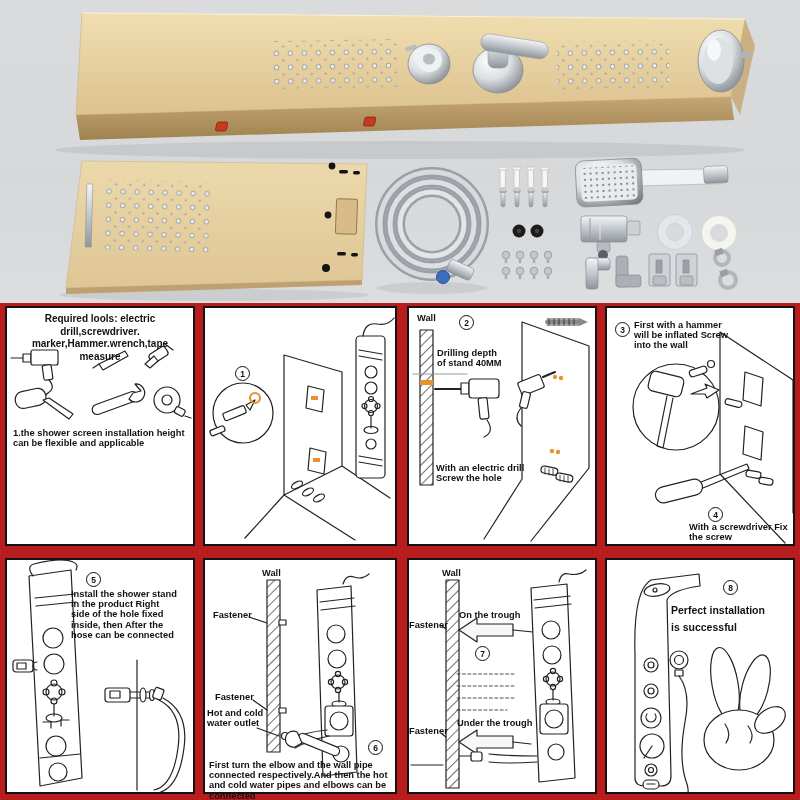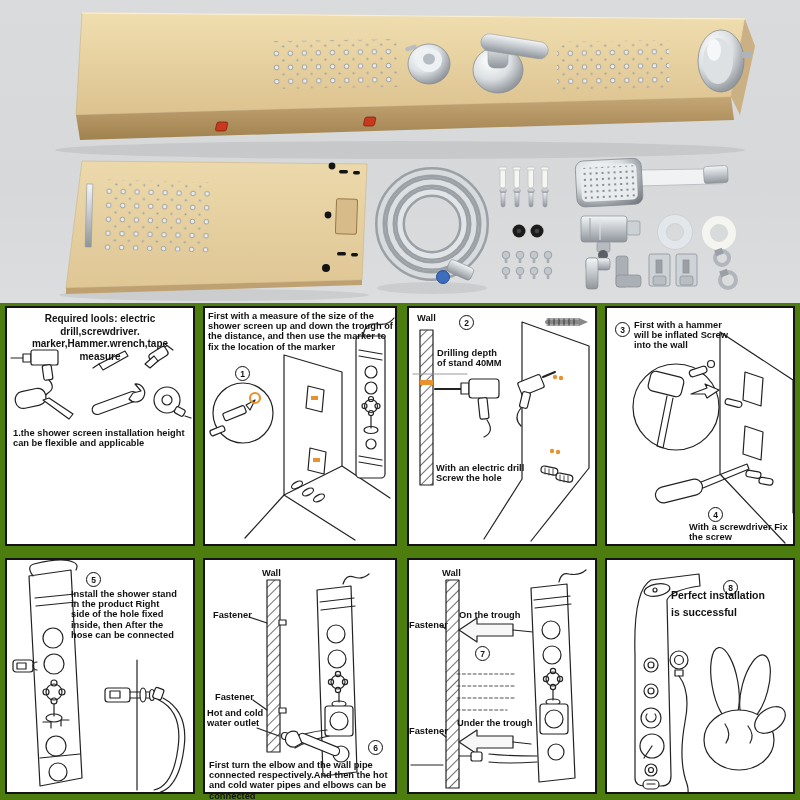--- a/index.html
+++ b/index.html
@@ -1,16 +1,16 @@
 <!DOCTYPE html>
 <html><head>
 <meta charset="utf-8">
 <style>
   html,body{margin:0;padding:0;background:#fff;}
-  #page{position:relative;width:800px;height:800px;background:#4d7c0f;overflow:hidden;
+  #page{position:relative;width:800px;height:800px;background:#b91c1c;overflow:hidden;
         font-family:"Liberation Sans",sans-serif;}
   #photo-area{position:absolute;left:0;top:0;width:800px;height:303px;
               background:linear-gradient(180deg,#dadbdd 0%,#d7d8da 60%,#dcdddf 100%);}
   .panel{position:absolute;background:#fff;border:2px solid #141414;box-sizing:border-box;}
   .t{position:absolute;font-weight:bold;font-size:9.3px;line-height:1.1;color:#111;}
   .title{font-size:10px;line-height:1.25;}
   .cnum{position:absolute;width:13px;height:13px;border:1.3px solid #111;border-radius:50%;
         display:flex;align-items:center;justify-content:center;
         font-weight:bold;font-size:8.5px;color:#111;background:#fff;z-index:3;}
   .sk{position:absolute;left:0;top:0;z-index:1;}
@@ -257,21 +257,20 @@
             <circle cx="160" cy="58" r="5"></circle>
           <rect x="168" y="66" width="10" height="7" rx="2" transform="rotate(28 173 69)"></rect>
           <line x1="178" y1="74" x2="184" y2="76"></line>
         </g>
       </g>
     </svg>
     <div class="t" style="left:6px;top:120px;width:174px">1.the shower screen installation height can be flexible and applicable</div>
   </div>
 
   <div class="panel" style="left:203px;top:306px;width:194px;height:240px">
-    <div class="t" style="left:3px;top:3px;width:188px">First with a measure of the size of the shower screen up and down the trough of the distance, and then use the marker to fix the location of the marker</div>
     <div class="cnum" style="left:30px;top:58px">1</div>
     <svg class="sk" width="190" height="236" viewBox="0 0 190 236">
       <g fill="none" stroke="#222" stroke-width="1.2" stroke-linejoin="round" stroke-linecap="round">
         <path d="M79,47 V187 M79,47 L137,64 L137,158 L79,187 M79,187 L40,230 M79,187 L150,232 M137,158 L185,190"></path>
         <polygon points="103,78 119,82 117,104 101,100" fill="#fff"></polygon>
         <rect x="106" y="88" width="7" height="4" fill="#e8922f" stroke="none"></rect>
         <polygon points="105,140 121,144 119,166 103,162" fill="#fff"></polygon>
         <rect x="108" y="150" width="7" height="4" fill="#e8922f" stroke="none"></rect>
         <circle cx="38" cy="105" r="30" fill="#fff"></circle>
         <rect x="18" y="101" width="23" height="8" rx="2" fill="#fff" transform="rotate(-22 30 105)"></rect>
@@ -512,21 +511,21 @@
           <path d="M128,196 q-30,0 -48,-2 M128,202 q-30,2 -48,0"></path>
           <rect x="62" y="192" width="11" height="9" rx="2" fill="#fff"></rect>
           <path d="M62,196 h-12"></path>
         </g>
       </g>
     </svg>
   </div>
 
   <div class="panel" style="left:605px;top:558px;width:190px;height:236px">
     <div class="cnum" style="left:116px;top:20px">8</div>
-    <div class="t" style="left:64px;top:27px;width:100px;font-size:10.5px;line-height:1.6">Perfect installation is successful</div>
+    <div class="t" style="left:64px;top:42px;width:100px;font-size:10.5px;line-height:1.6">Perfect installation is successful</div>
     <svg class="sk" width="186" height="232" viewBox="0 0 186 232">
       <g fill="none" stroke="#222" stroke-width="1.2" stroke-linejoin="round" stroke-linecap="round">
         <g>
           <path d="M28,218 L28,95 Q26,30 44,20 L92,14 L93,26 Q64,30 60,40 L64,216 Q64,226 54,226 L38,226 Q28,226 28,218 Z" fill="#fff"></path>
           <ellipse cx="50" cy="30" rx="13" ry="6" transform="rotate(-10 50 30)"></ellipse>
           <circle cx="48" cy="30" r="2"></circle>
           <circle cx="44" cy="105" r="7"></circle>
             <circle cx="44" cy="105" r="3"></circle>
           <circle cx="44" cy="131" r="7"></circle>
             <circle cx="44" cy="131" r="3"></circle>

